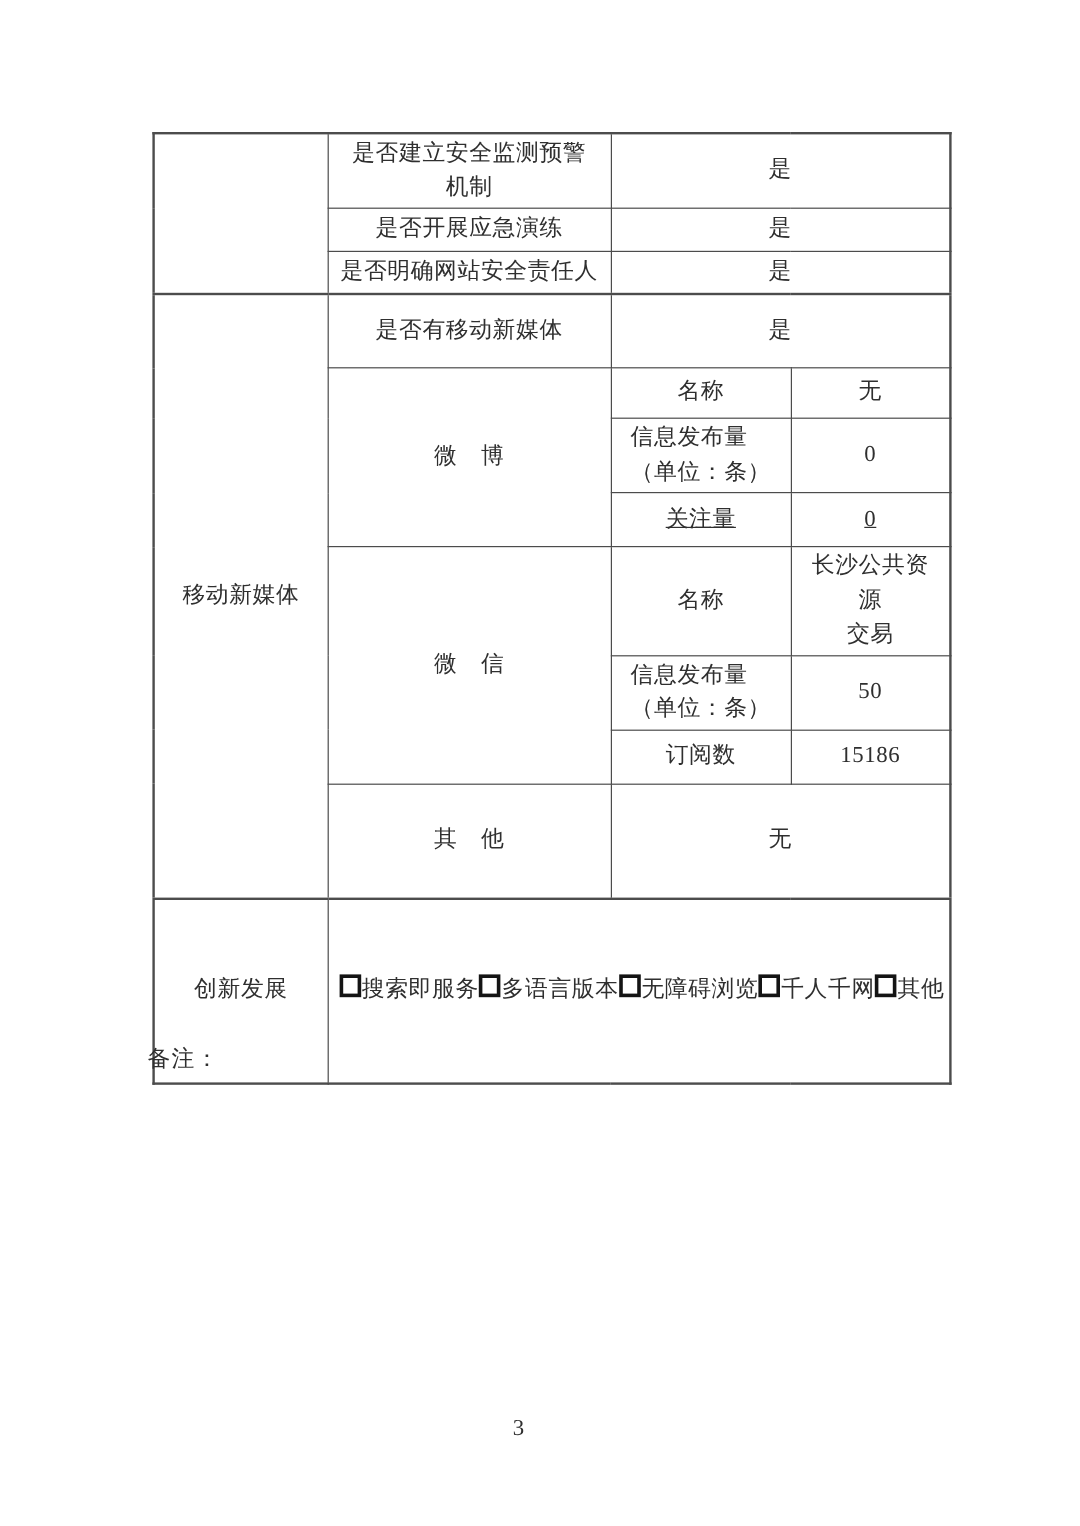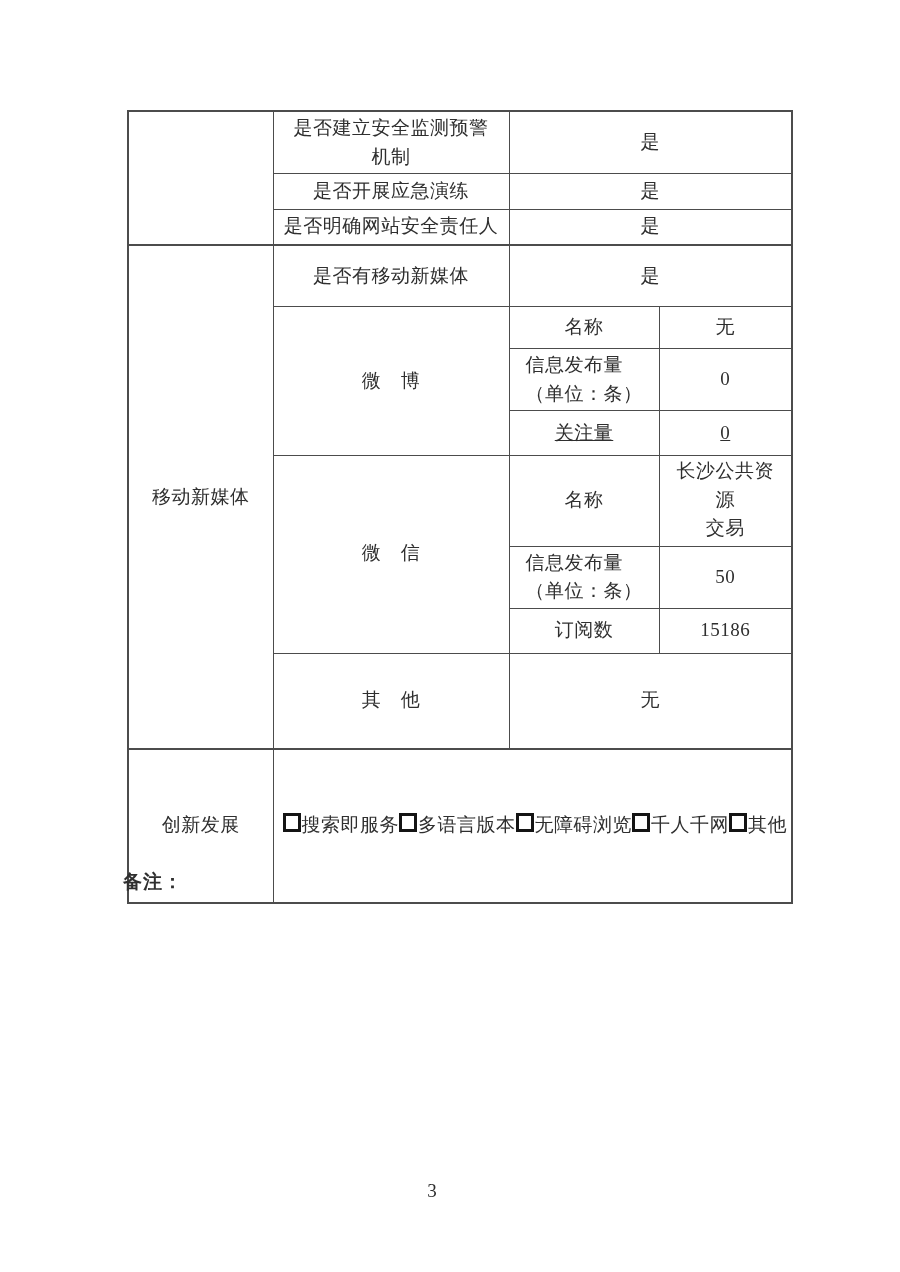--- a/index.html
+++ b/index.html
@@ -17,34 +17,34 @@
     border:1px solid #4c4c4c;
     font-size:19px; letter-spacing:.5px; line-height:1.5;
     text-align:center; vertical-align:middle;
     padding:2px 9px; overflow:hidden;
   }
   tr.sec td { border-top:2px solid #4c4c4c; }
   td.num { font-size:18px; letter-spacing:0; }
   td.pre { white-space:pre-line; }
   .blk { display:inline-block; text-align:left; white-space:pre-line; }
   
-  tr.r1 td { height:48px; }  tr.r2 td { height:31px; }  tr.r3 td { height:30px;font-family:Liberation Mono, monospace; }
+  tr.r1 td { height:48px; }  tr.r2 td { height:31px; }  tr.r3 td { height:30px; }
   tr.r4 td { height:56px;margin-top:45px; }  tr.r5 td { height:37px; }  tr.r6 td { height:50px; }
   tr.r7 td { height:40px;text-decoration:underline; }  tr.r8 td { height:54px;font-family:Liberation Mono, monospace; }  tr.r9 td { height:41px; }
   tr.r10 td { height:40px; } tr.r11 td { height:90px; } tr.r12 td { height:148px; }
   
   .cb-line { text-align:right; white-space:nowrap; letter-spacing:.5px; }
   .cb {
     display:inline-block; width:12px; height:13px;
     border:3px solid #141414; background:#fff;
     vertical-align:-1px; margin:0 1px 0 0;
   }
   .remark {
     position:absolute; left:123px; top:869px;
-    font-size:19px; font-weight:bold; letter-spacing:1px;
+    font-size:19px; font-weight:normal; letter-spacing:1px;
   }
   .pageno {
     position:absolute; left:0; top:1180px; width:100%;
     text-align:center; font-size:19px; color:#2f2f2f;
   }
 </style>
 </head>
 <body>
 
 <div class="page">

